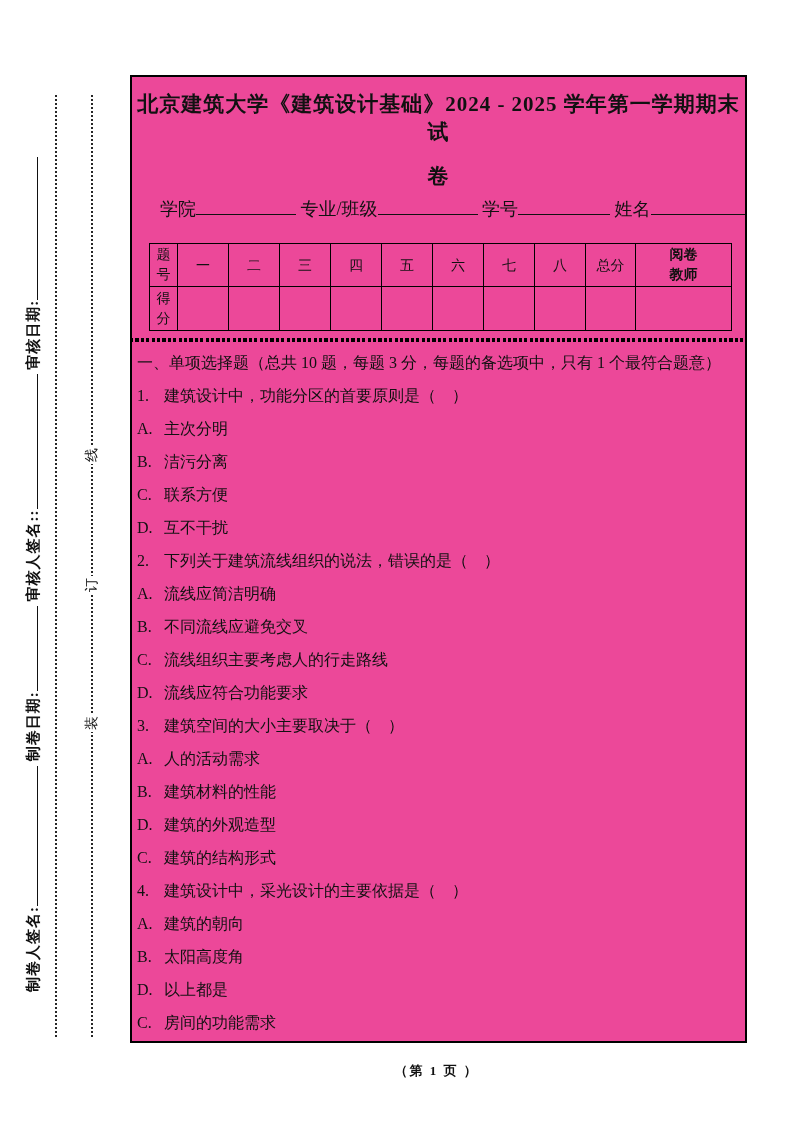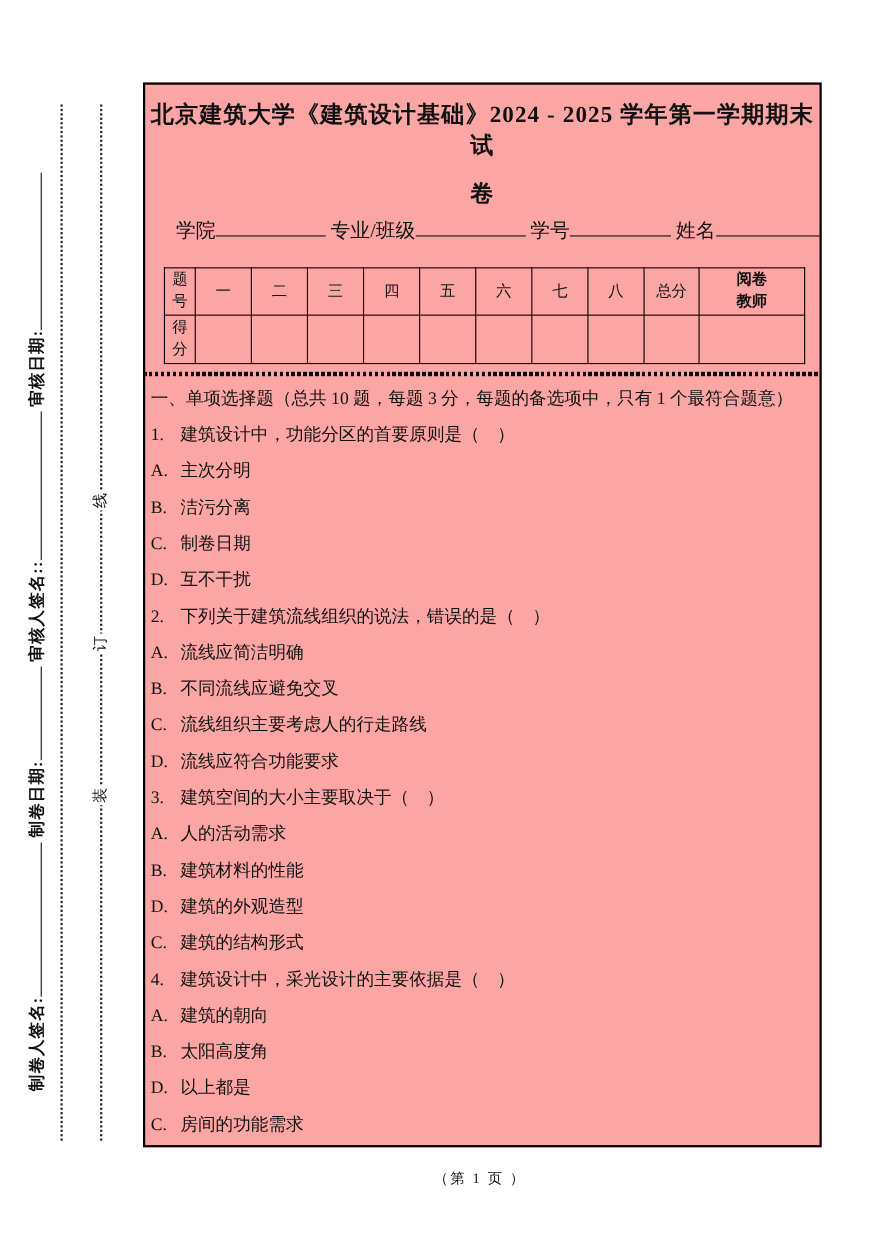--- a/index.html
+++ b/index.html
@@ -25,21 +25,21 @@
   }
   .b1{width:140px}.b2{width:85px}.b3{width:135px}.b4{width:143px}
   .bind-char{
     position:absolute;left:83px;width:18px;text-align:center;
     transform:rotate(-90deg);font-size:14px;background:#fff;
     padding:4px 0;line-height:14px;
   }
   
   .sheet{
     position:absolute;left:130px;top:75px;width:613px;height:964px;
-    border:2px solid #000;background:#fca5a5;overflow:hidden;
+    border:2px solid #000;background:#ec4899;overflow:hidden;
   }
   .title-line{
     text-align:center;font-size:21px;font-weight:bold;letter-spacing:1px;
     line-height:28px;
   }
   .title-1{margin-top:13px;}
   .title-2{margin-top:16px;}
   .info-row{
     margin:8px 0 0 28px;font-size:18px;line-height:22px;white-space:nowrap;
   }
@@ -60,21 +60,21 @@
   .stack-2{display:inline-block;width:32px;line-height:20px;font-weight:bold;}
   .dotted-sep{
     margin:7px -2px 0 -2px;height:3.5px;
     background:repeating-linear-gradient(90deg,#000 0,#000 3.2px,transparent 3.2px,transparent 5.4px);
   }
   .body-flow{margin:4px 0 0 5px;font-size:16px;}
   .line{line-height:33px;height:33px;white-space:nowrap;}
   .num{display:inline-block;width:27px;}
   .footer{
     position:absolute;left:130px;top:1062px;width:613px;text-align:center;
-    font-size:13px;font-weight:normal;letter-spacing:2px;
+    font-size:13px;font-weight:bold;letter-spacing:2px;
   }
 </style>
 </head>
 <body>
 
 <div class="vdotline" style="left:55px"></div>
 <div class="vdotline" style="left:91px"></div>
 <span class="bind-char" style="top:444px">线</span>
 <span class="bind-char" style="top:574px">订</span>
 <span class="bind-char" style="top:712px">装</span>
@@ -129,21 +129,21 @@
   </table>
 
   <div class="dotted-sep"></div>
 
   <div class="body-flow">
     <div class="line">一、单项选择题（总共 10 题，每题 3 分，每题的备选项中，只有 1 个最符合题意）</div>
     <div id="questions">
         <div class="line"><span class="num">1.</span><span>建筑设计中，功能分区的首要原则是（　）</span></div>
         <div class="line"><span class="num">A.</span><span>主次分明</span></div>
         <div class="line"><span class="num">B.</span><span>洁污分离</span></div>
-        <div class="line"><span class="num">C.</span><span>制卷日期</span></div>
+        <div class="line"><span class="num">C.</span><span>联系方便</span></div>
         <div class="line"><span class="num">D.</span><span>互不干扰</span></div>
         <div class="line"><span class="num">2.</span><span>下列关于建筑流线组织的说法，错误的是（　）</span></div>
         <div class="line"><span class="num">A.</span><span>流线应简洁明确</span></div>
         <div class="line"><span class="num">B.</span><span>不同流线应避免交叉</span></div>
         <div class="line"><span class="num">C.</span><span>流线组织主要考虑人的行走路线</span></div>
         <div class="line"><span class="num">D.</span><span>流线应符合功能要求</span></div>
         <div class="line"><span class="num">3.</span><span>建筑空间的大小主要取决于（　）</span></div>
         <div class="line"><span class="num">A.</span><span>人的活动需求</span></div>
         <div class="line"><span class="num">B.</span><span>建筑材料的性能</span></div>
         <div class="line"><span class="num">D.</span><span>建筑的外观造型</span></div>

